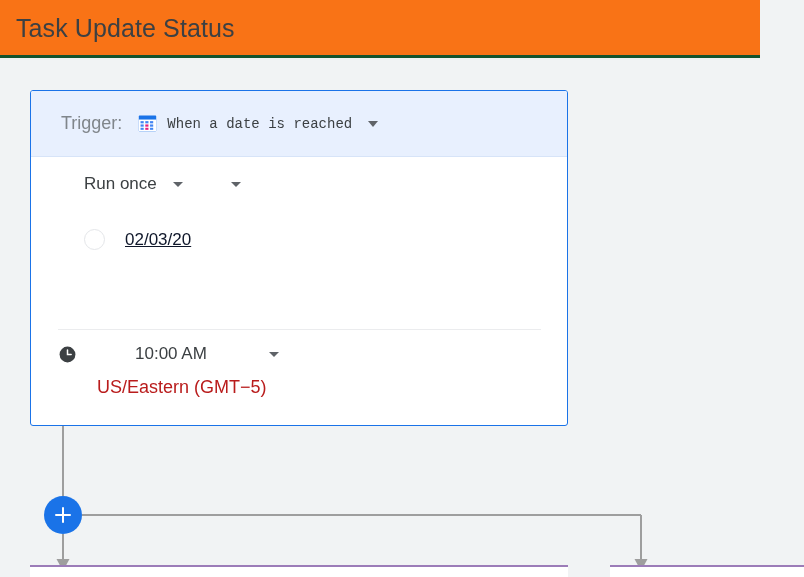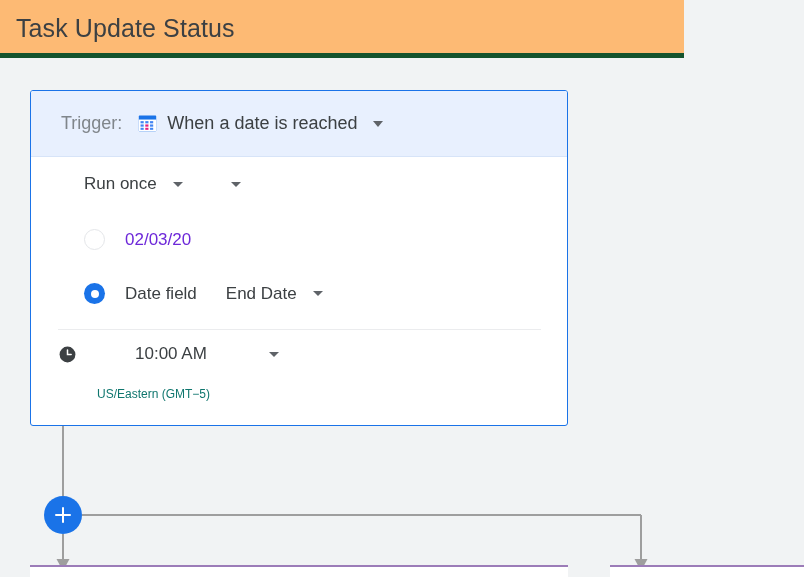--- a/index.html
+++ b/index.html
@@ -12,24 +12,24 @@
     background: #f1f3f4;
     font-family: "Liberation Sans", sans-serif;
     overflow: hidden;
     position: relative;
   }
 
   
   .titlebar {
     position: absolute;
     left: 0; top: 0;
-    width: 684px;
+    width: 760px;
     height: 58px;
-    background: #fdba74;
-    border-bottom: 5px solid #14532d;
+    background: #f97316;
+    border-bottom: 3px solid #14532d;
     box-sizing: border-box;
   }
   .titlebar-text {
     position: absolute;
     left: 16px;
     top: 14px;
     font-size: 25px;
     font-weight: 400;
     color: #3c4043;
     letter-spacing: 0.1px;
@@ -77,23 +77,24 @@
     white-space: nowrap;
   }
   .cal-icon {
     width: 19px;
     height: 19px;
     margin-right: 10px;
     flex: 0 0 auto;
     display: block;
   }
   .trigger-value {
-    font-size: 18px;
-    color: #3c4043;
-    white-space: nowrap;
+    font-size: 14px;
+    color: #3c4043;
+    white-space: nowrap;
+    font-family: Liberation Mono, monospace;
   }
   .caret {
     display: inline-block;
     width: 0; height: 0;
     border-left: 5px solid transparent;
     border-right: 5px solid transparent;
     border-top: 5px solid #5f6368;
     vertical-align: middle;
   }
   .caret-lg { border-left-width: 5.5px; border-right-width: 5.5px; border-top-width: 6px; }
@@ -149,22 +150,23 @@
     content: "";
     position: absolute;
     left: 50%; top: 50%;
     width: 8px; height: 8px;
     margin: -4px 0 0 -4px;
     border-radius: 50%;
     background: #ffffff;
   }
   .date-muted {
     font-size: 17px;
-    color: #6d28d9;
-    white-space: nowrap;
+    color: #0f172a;
+    white-space: nowrap;
+    text-decoration: underline;
   }
   .field-label {
     font-size: 17px;
     color: #3c4043;
     white-space: nowrap;
     margin-right: 29px;
   }
 
   .divider {
     position: absolute;
@@ -192,23 +194,23 @@
     display: block;
   }
   .time-value {
     font-size: 17px;
     color: #3c4043;
     white-space: nowrap;
   }
   .timezone {
     position: absolute;
     left: 66px;
-    top: 296px;   
-    font-size: 12px;
-    color: #0f766e;
+    top: 286px;   
+    font-size: 18px;
+    color: #b91c1c;
     white-space: nowrap;
   }
 
   
   .flow { position: absolute; left: 0; top: 0; width: 804px; height: 518px; pointer-events: none; }
 
   
   .plus-btn {
     position: absolute;
     left: 44px;
@@ -292,26 +294,20 @@
       <span class="pill">Run once</span>
       <span class="caret caret-spaced gap-right"></span>
       <span class="caret caret-spaced"></span>
     </div>
 
     <div class="row-radio row-date">
       <span class="radio-off"></span>
       <span class="date-muted">02/03/20</span>
     </div>
 
-    <div class="row-radio row-field">
-      <span class="radio-on"></span>
-      <span class="field-label">Date field</span>
-      <span class="pill">End Date</span>
-      <span class="caret caret-spaced"></span>
-    </div>
 
     <div class="divider"></div>
 
     <div class="row-time">
       <svg class="clock-icon" viewBox="0 0 24 24" xmlns="http://www.w3.org/2000/svg">
         <circle cx="12" cy="12" r="10" fill="#3c4043"></circle>
         <path d="M12 6.2 L12 12 L16.6 12" stroke="#ffffff" stroke-width="1.9" stroke-linecap="round" fill="none"></path>
       </svg>
       <span class="time-value">10:00 AM</span>
       <span class="caret caret-spaced"></span>

